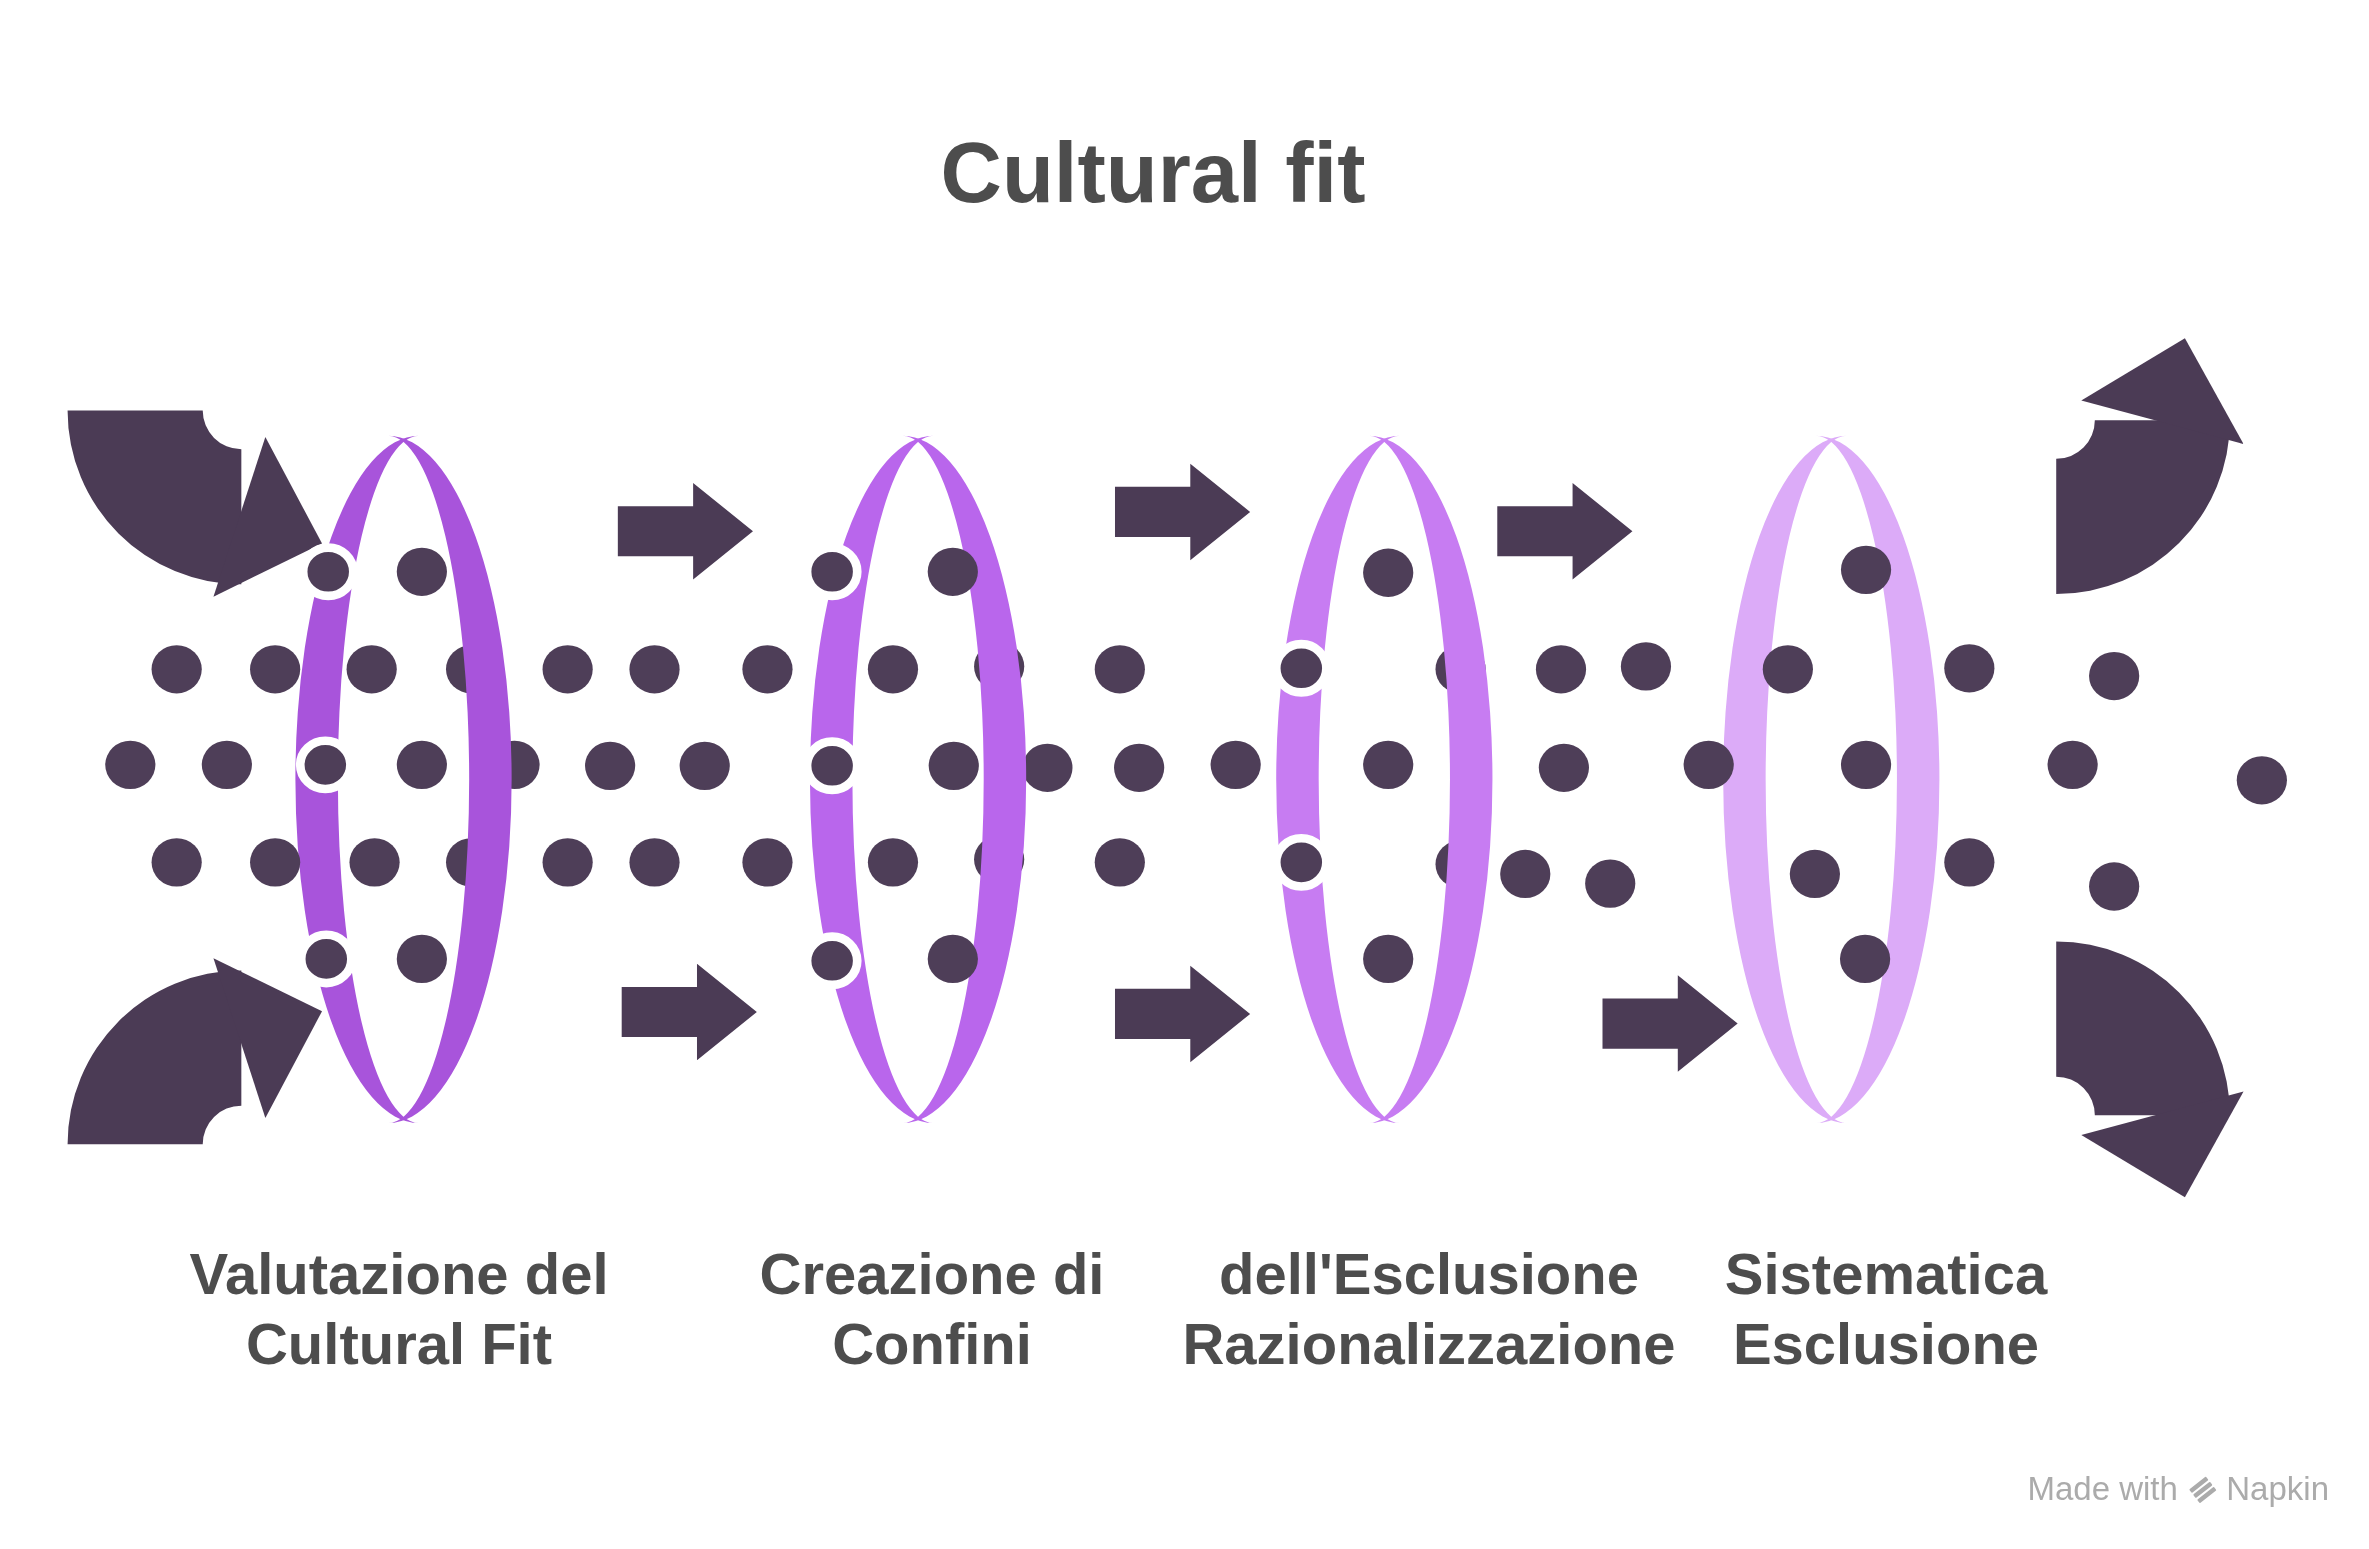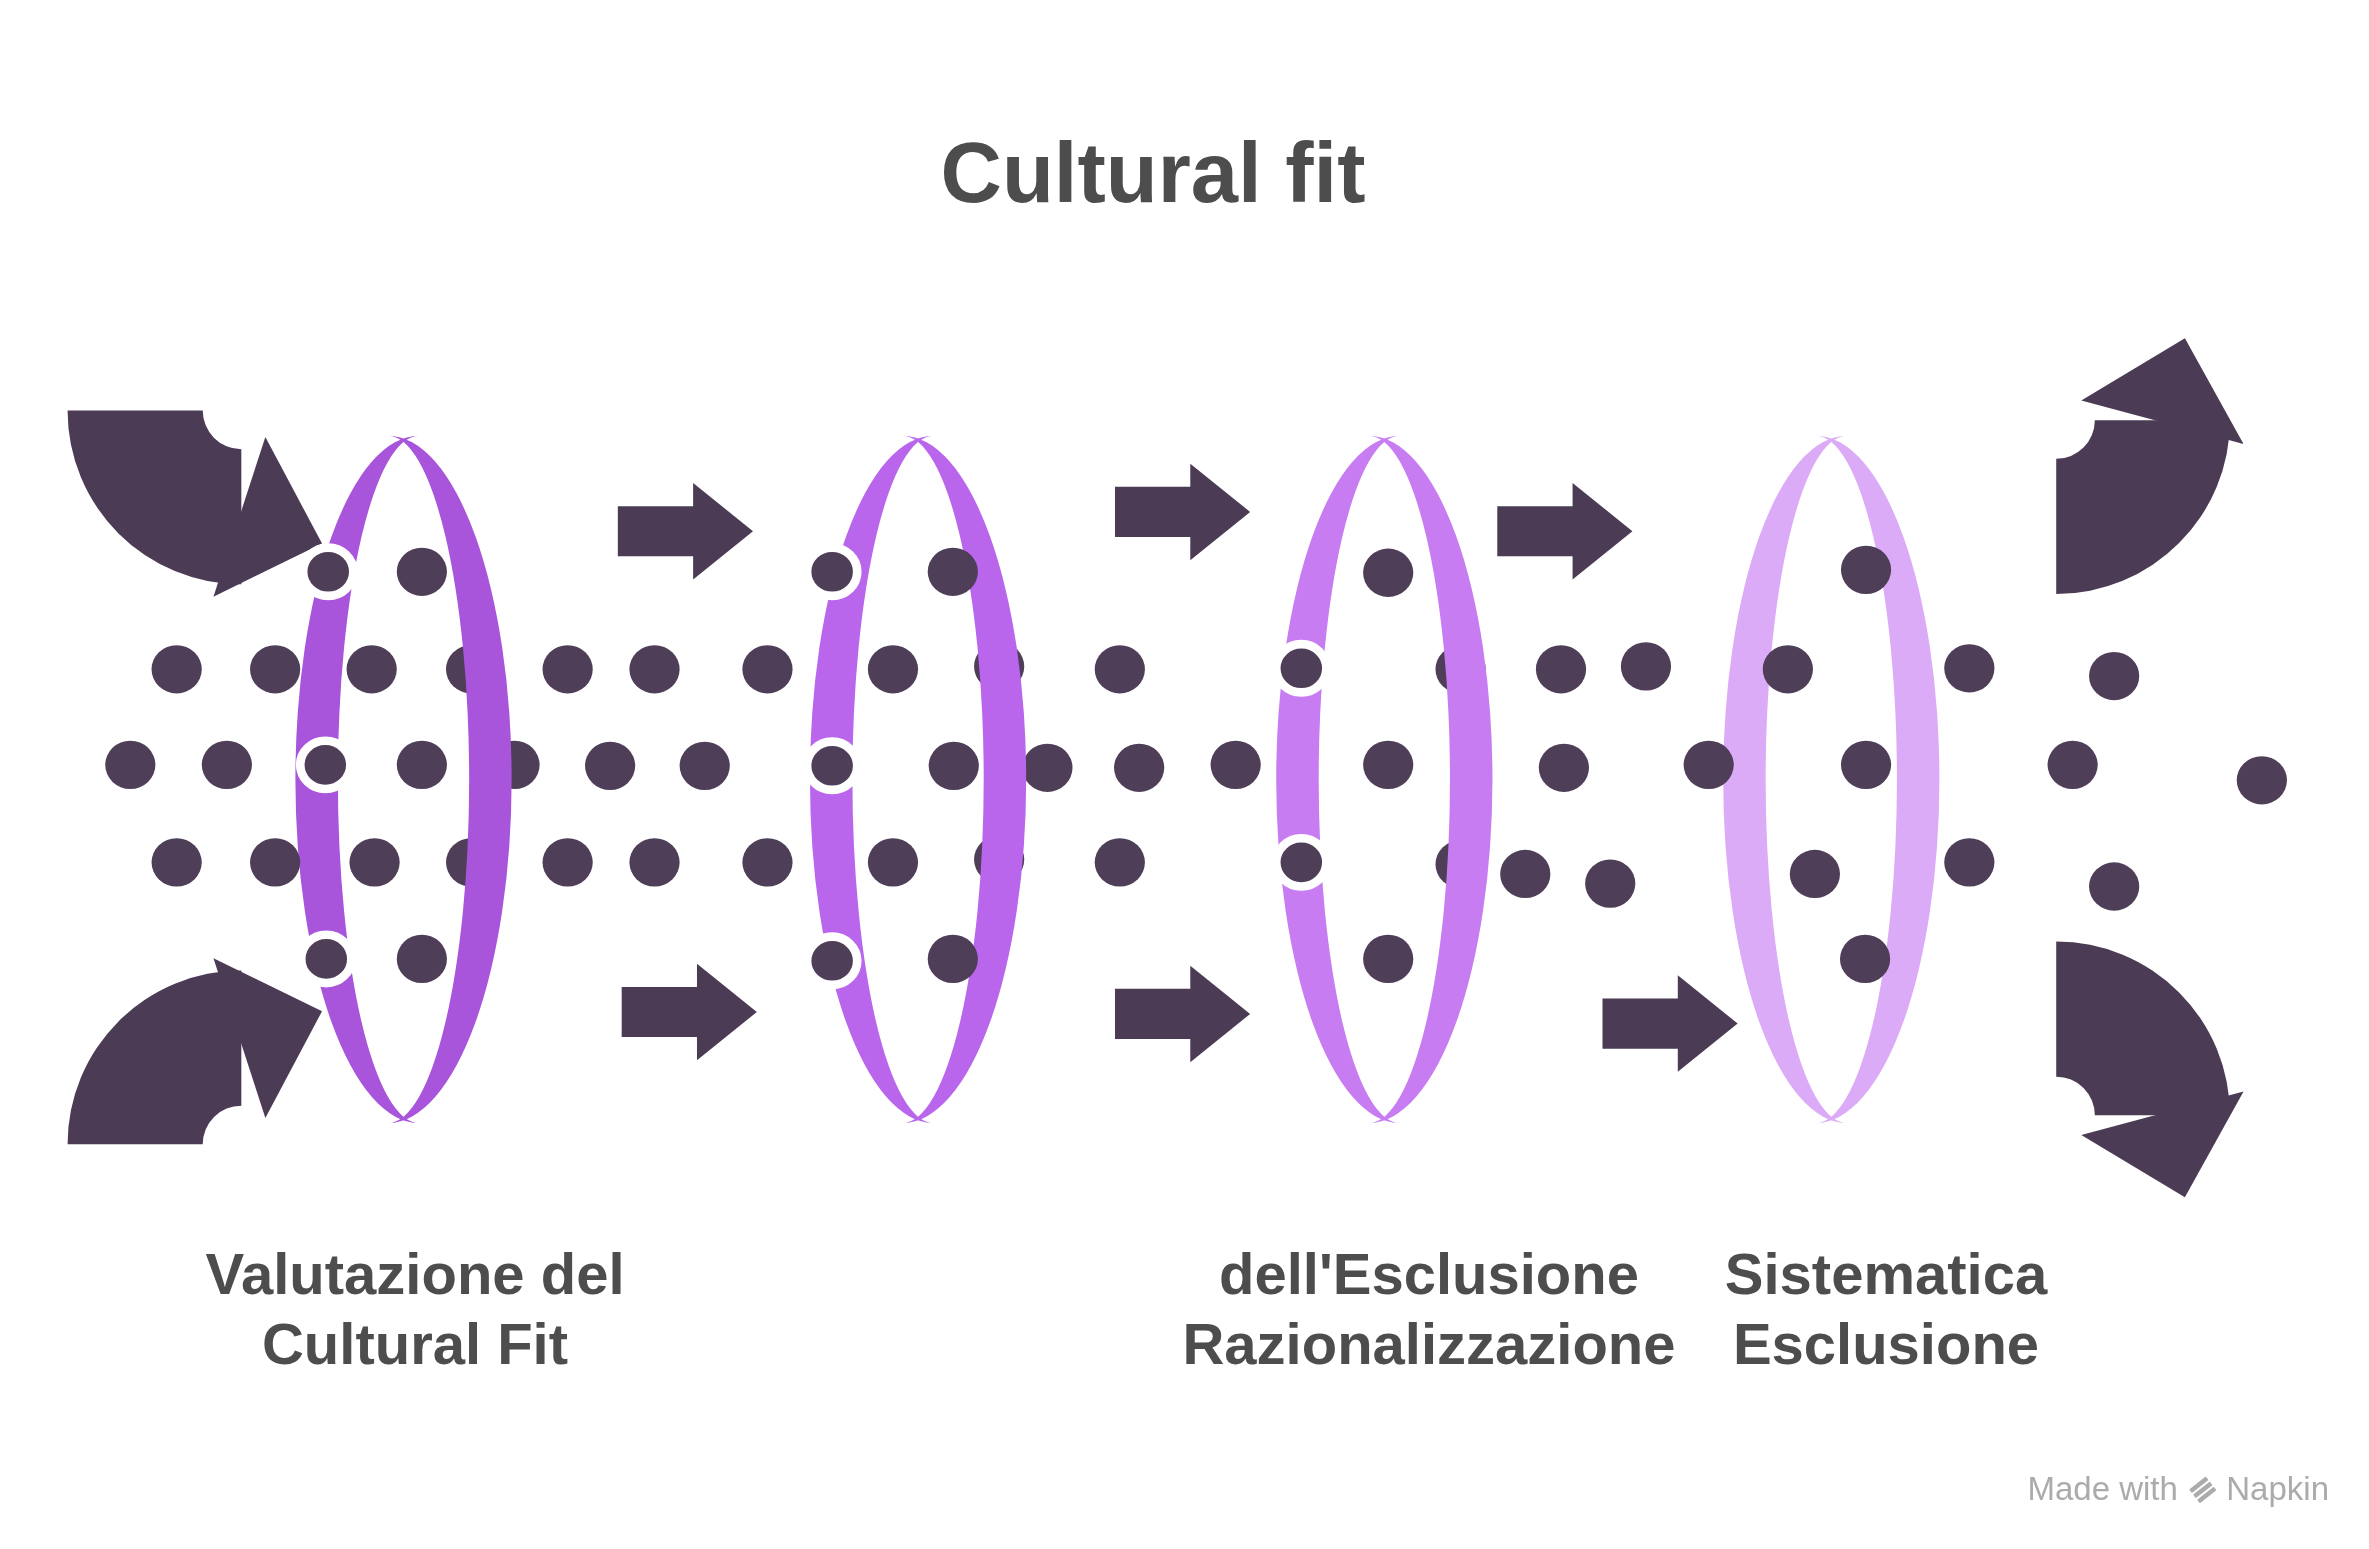--- a/index.html
+++ b/index.html
@@ -128,23 +128,27 @@
       <ellipse cx="1348" cy="692" rx="26" ry="25" fill="#4E3E58" stroke="#FFFFFF" stroke-width="9"></ellipse>
       <ellipse cx="337" cy="792" rx="26" ry="25" fill="#4E3E58" stroke="#FFFFFF" stroke-width="9"></ellipse>
       <ellipse cx="862" cy="793" rx="26" ry="25" fill="#4E3E58" stroke="#FFFFFF" stroke-width="9"></ellipse>
       <ellipse cx="1348" cy="893" rx="26" ry="25" fill="#4E3E58" stroke="#FFFFFF" stroke-width="9"></ellipse>
       <ellipse cx="338" cy="993" rx="26" ry="25" fill="#4E3E58" stroke="#FFFFFF" stroke-width="9"></ellipse>
       <ellipse cx="862" cy="995" rx="26" ry="25" fill="#4E3E58" stroke="#FFFFFF" stroke-width="9"></ellipse>
     </svg>
 
   <div class="page-title">Cultural fit</div>
 
-  <div class="stage-label" style="left: 415px;">
+  <div class="stage-label" style="left: 399px;">
     <div>Valutazione del</div>
     <div>Cultural Fit</div>
+  </div>
+  <div class="stage-label" style="left: 932px;">
+    <div>Creazione di</div>
+    <div>Confini</div>
   </div>
   <div class="stage-label" style="left: 1429px;">
     <div>dell'Esclusione</div>
     <div>Razionalizzazione</div>
   </div>
   <div class="stage-label" style="left: 1886px;">
     <div>Sistematica</div>
     <div>Esclusione</div>
   </div>
 

